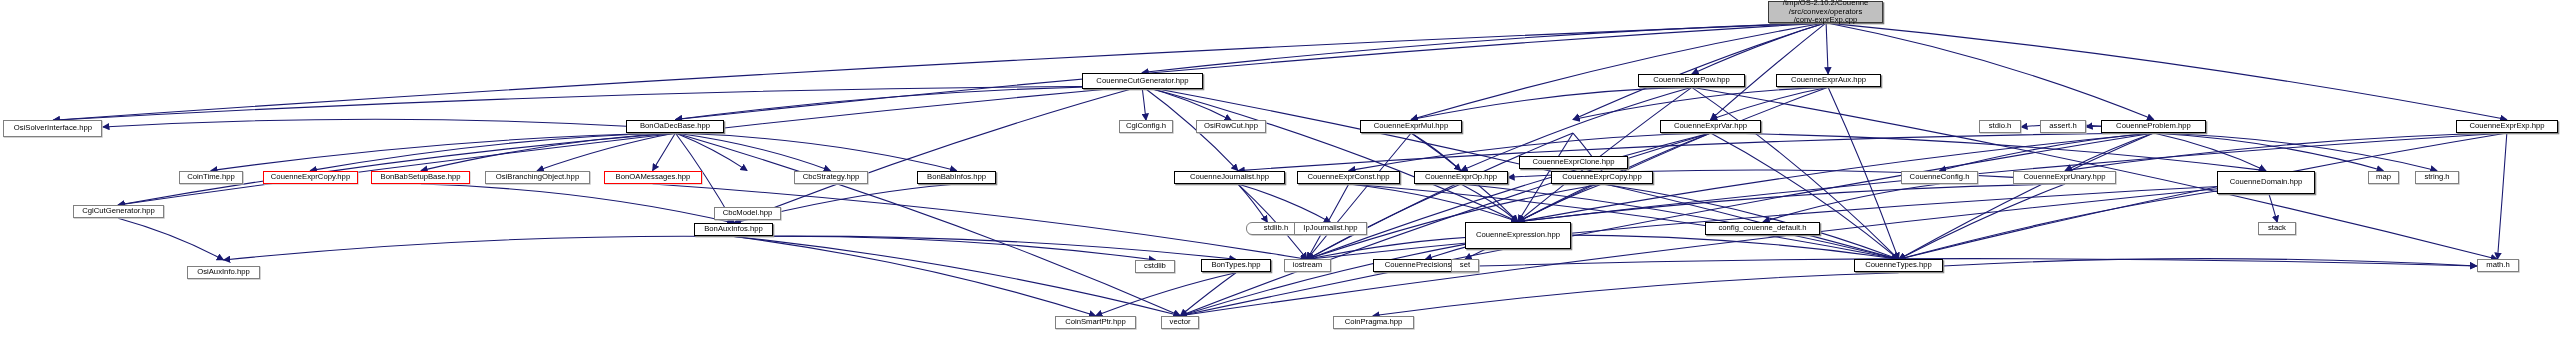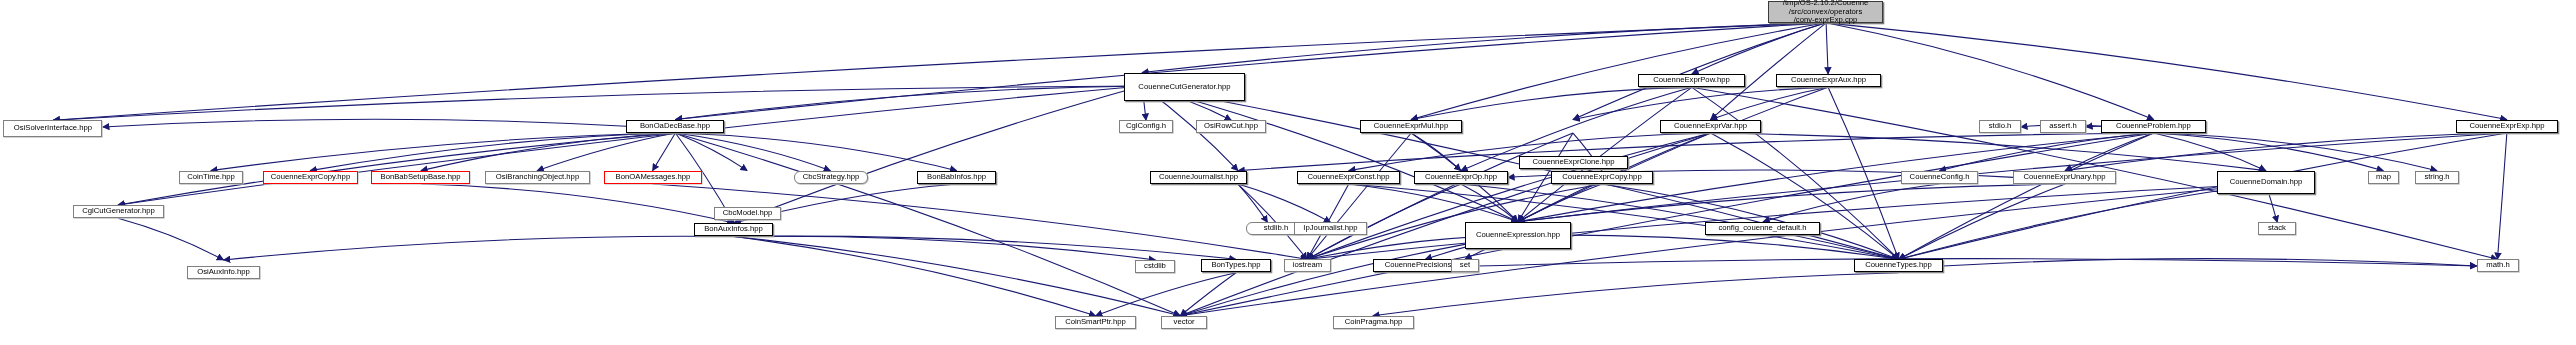--- a/index.html
+++ b/index.html
@@ -153,43 +153,43 @@
         <path d="M 2201 396 Q 2931 374 3689 396" marker-end="url(#arrow)"></path>
         <path d="M 2520 130 Q 3134 236 3720 386" marker-end="url(#arrow)"></path>
         <path d="M 2548 198 Q 2261.5 270 1947 386" marker-end="url(#arrow)"></path>
         <path d="M 2548 198 Q 2167 312 1758 470" marker-end="url(#arrow)"></path>
       </g>
   </svg>
   <div id="nodes-layer">
       <div class="node root" style="left: 1768px; top: 1.3px; width: 115px; height: 21.5px;">/tmp/OS-2.10.2/Couenne
 /src/convex/operators
 /conv-exprExp.cpp</div>
-      <div class="node hdr" style="left: 1124px; top: 73px; width: 121px; height: 28px;">CouenneCutGenerator.hpp</div>
+      <div class="node hdr" style="left: 1082px; top: 73px; width: 121px; height: 16px;">CouenneCutGenerator.hpp</div>
       <div class="node hdr" style="left: 1638px; top: 74px; width: 107px; height: 13.4px;">CouenneExprPow.hpp</div>
       <div class="node hdr" style="left: 1776px; top: 74px; width: 105px; height: 13.4px;">CouenneExprAux.hpp</div>
       <div class="node" style="left: 3.4px; top: 120px; width: 99px; height: 17px;">OsiSolverInterface.hpp</div>
       <div class="node hdr" style="left: 626px; top: 120px; width: 98px; height: 13.4px;">BonOaDecBase.hpp</div>
       <div class="node" style="left: 1119px; top: 120px; width: 54px; height: 13.4px;">CglConfig.h</div>
       <div class="node" style="left: 1196px; top: 120px; width: 70px; height: 13.4px;">OsiRowCut.hpp</div>
       <div class="node hdr" style="left: 1360px; top: 120px; width: 102px; height: 13.4px;">CouenneExprMul.hpp</div>
       <div class="node hdr" style="left: 1519px; top: 120px; width: 109px; height: 13.4px; margin-top: 36px;">CouenneExprClone.hpp</div>
       <div class="node hdr" style="left: 1660px; top: 120px; width: 101px; height: 13.4px;">CouenneExprVar.hpp</div>
       <div class="node" style="left: 1979px; top: 120px; width: 42px; height: 13.4px;">stdio.h</div>
       <div class="node" style="left: 2040px; top: 120px; width: 46px; height: 13.4px;">assert.h</div>
       <div class="node hdr" style="left: 2101px; top: 120px; width: 105px; height: 13.4px;">CouenneProblem.hpp</div>
       <div class="node hdr" style="left: 2456px; top: 120px; width: 102px; height: 13.4px;">CouenneExprExp.hpp</div>
       <div class="node" style="left: 179px; top: 171px; width: 64px; height: 13.4px;">CoinTime.hpp</div>
       <div class="node red" style="left: 263px; top: 171px; width: 95px; height: 13.4px;">CouenneExprCopy.hpp</div>
       <div class="node red" style="left: 371px; top: 171px; width: 99px; height: 13.4px;">BonBabSetupBase.hpp</div>
       <div class="node" style="left: 485px; top: 171px; width: 105px; height: 13.4px;">OsiBranchingObject.hpp</div>
       <div class="node red" style="left: 604px; top: 171px; width: 98px; height: 13.4px;">BonOAMessages.hpp</div>
       <div class="node" style="left: 714px; top: 171px; width: 67px; height: 13.4px; margin-top: 36px;">CbcModel.hpp</div>
-      <div class="node" style="left: 794px; top: 171px; width: 74px; height: 13.4px; border-radius: 6px;">CbcStrategy.hpp</div>
+      <div class="node" style="left: 794px; top: 171px; width: 74px; height: 13.4px;">CbcStrategy.hpp</div>
       <div class="node hdr" style="left: 917px; top: 171px; width: 79px; height: 13.4px;">BonBabInfos.hpp</div>
-      <div class="node hdr" style="left: 1150px; top: 171px; width: 97px; height: 13.4px;">CouenneJournalist.hpp</div>
+      <div class="node hdr" style="left: 1174px; top: 171px; width: 111px; height: 13.4px;">CouenneJournalist.hpp</div>
       <div class="node hdr" style="left: 1297px; top: 171px; width: 103px; height: 13.4px;">CouenneExprConst.hpp</div>
       <div class="node hdr" style="left: 1414px; top: 171px; width: 94px; height: 13.4px;">CouenneExprOp.hpp</div>
       <div class="node hdr" style="left: 1551px; top: 171px; width: 102px; height: 13.4px;">CouenneExprCopy.hpp</div>
       <div class="node" style="left: 1901px; top: 171px; width: 77px; height: 13.4px;">CouenneConfig.h</div>
       <div class="node" style="left: 2013px; top: 171px; width: 103px; height: 13.4px;">CouenneExprUnary.hpp</div>
       <div class="node hdr" style="left: 2217px; top: 171px; width: 98px; height: 23px;">CouenneDomain.hpp</div>
       <div class="node" style="left: 2368px; top: 171px; width: 31px; height: 13.4px;">map</div>
       <div class="node" style="left: 2415px; top: 171px; width: 44px; height: 13.4px;">string.h</div>
       <div class="node" style="left: 73px; top: 205px; width: 91px; height: 13.4px;">CglCutGenerator.hpp</div>
       <div class="node hdr" style="left: 694px; top: 223px; width: 79px; height: 13.4px;">BonAuxInfos.hpp</div>
@@ -200,17 +200,17 @@
       <div class="node" style="left: 2258px; top: 222px; width: 38px; height: 13.4px;">stack</div>
       <div class="node" style="left: 187px; top: 266px; width: 73px; height: 13.4px;">OsiAuxInfo.hpp</div>
       <div class="node" style="left: 1135px; top: 260px; width: 40px; height: 13.4px;">cstdlib</div>
       <div class="node hdr" style="left: 1201px; top: 259px; width: 70px; height: 13.4px;">BonTypes.hpp</div>
       <div class="node" style="left: 1284px; top: 259px; width: 47px; height: 13.4px;">iostream</div>
       <div class="node hdr" style="left: 1373px; top: 259px; width: 105px; height: 13.4px;">CouennePrecisions.hpp</div>
       <div class="node" style="left: 1451px; top: 259px; width: 28px; height: 13.4px;">set</div>
       <div class="node hdr" style="left: 1854px; top: 259px; width: 89px; height: 13.4px;">CouenneTypes.hpp</div>
       <div class="node" style="left: 2477px; top: 259px; width: 42px; height: 13.4px;">math.h</div>
       <div class="node" style="left: 1055px; top: 316px; width: 81px; height: 13.4px;">CoinSmartPtr.hpp</div>
-      <div class="node" style="left: 1161px; top: 316px; width: 46px; height: 13.4px;">vector</div>
+      <div class="node" style="left: 1161px; top: 316px; width: 38px; height: 13.4px;">vector</div>
       <div class="node" style="left: 1333px; top: 316px; width: 81px; height: 13.4px;">CoinPragma.hpp</div>
     </div>
 </div>
 
 
 </body></html>

